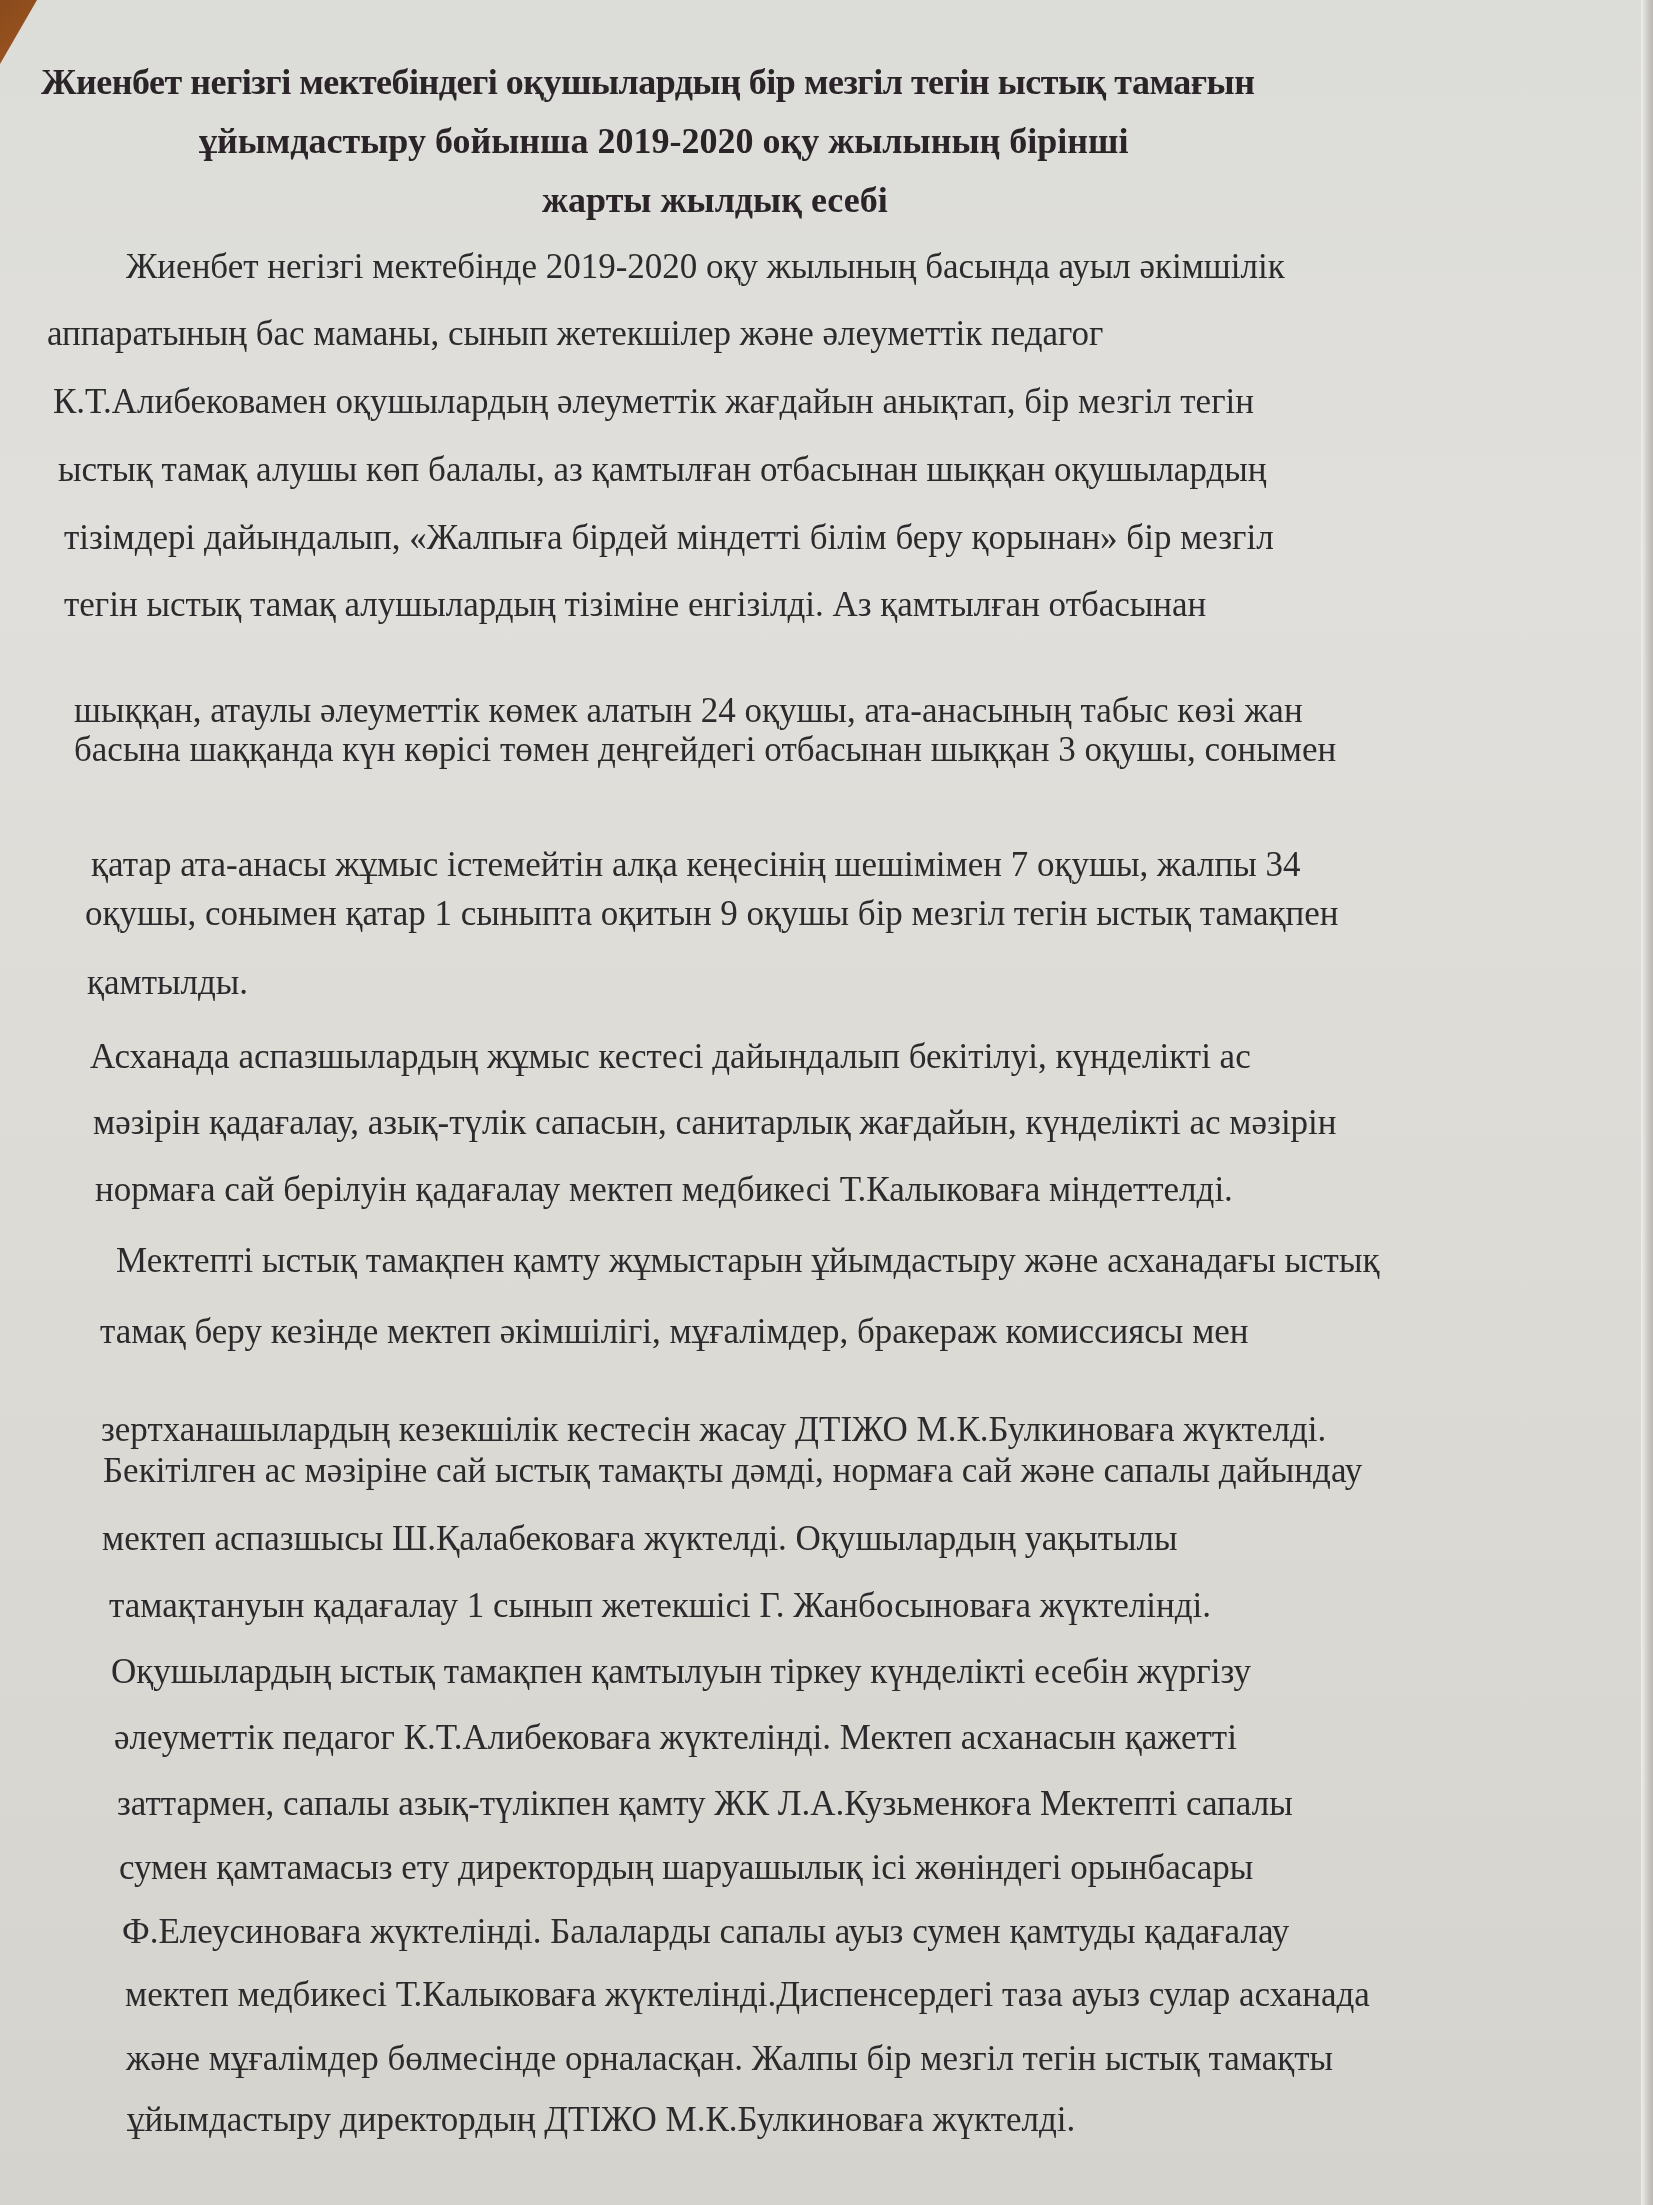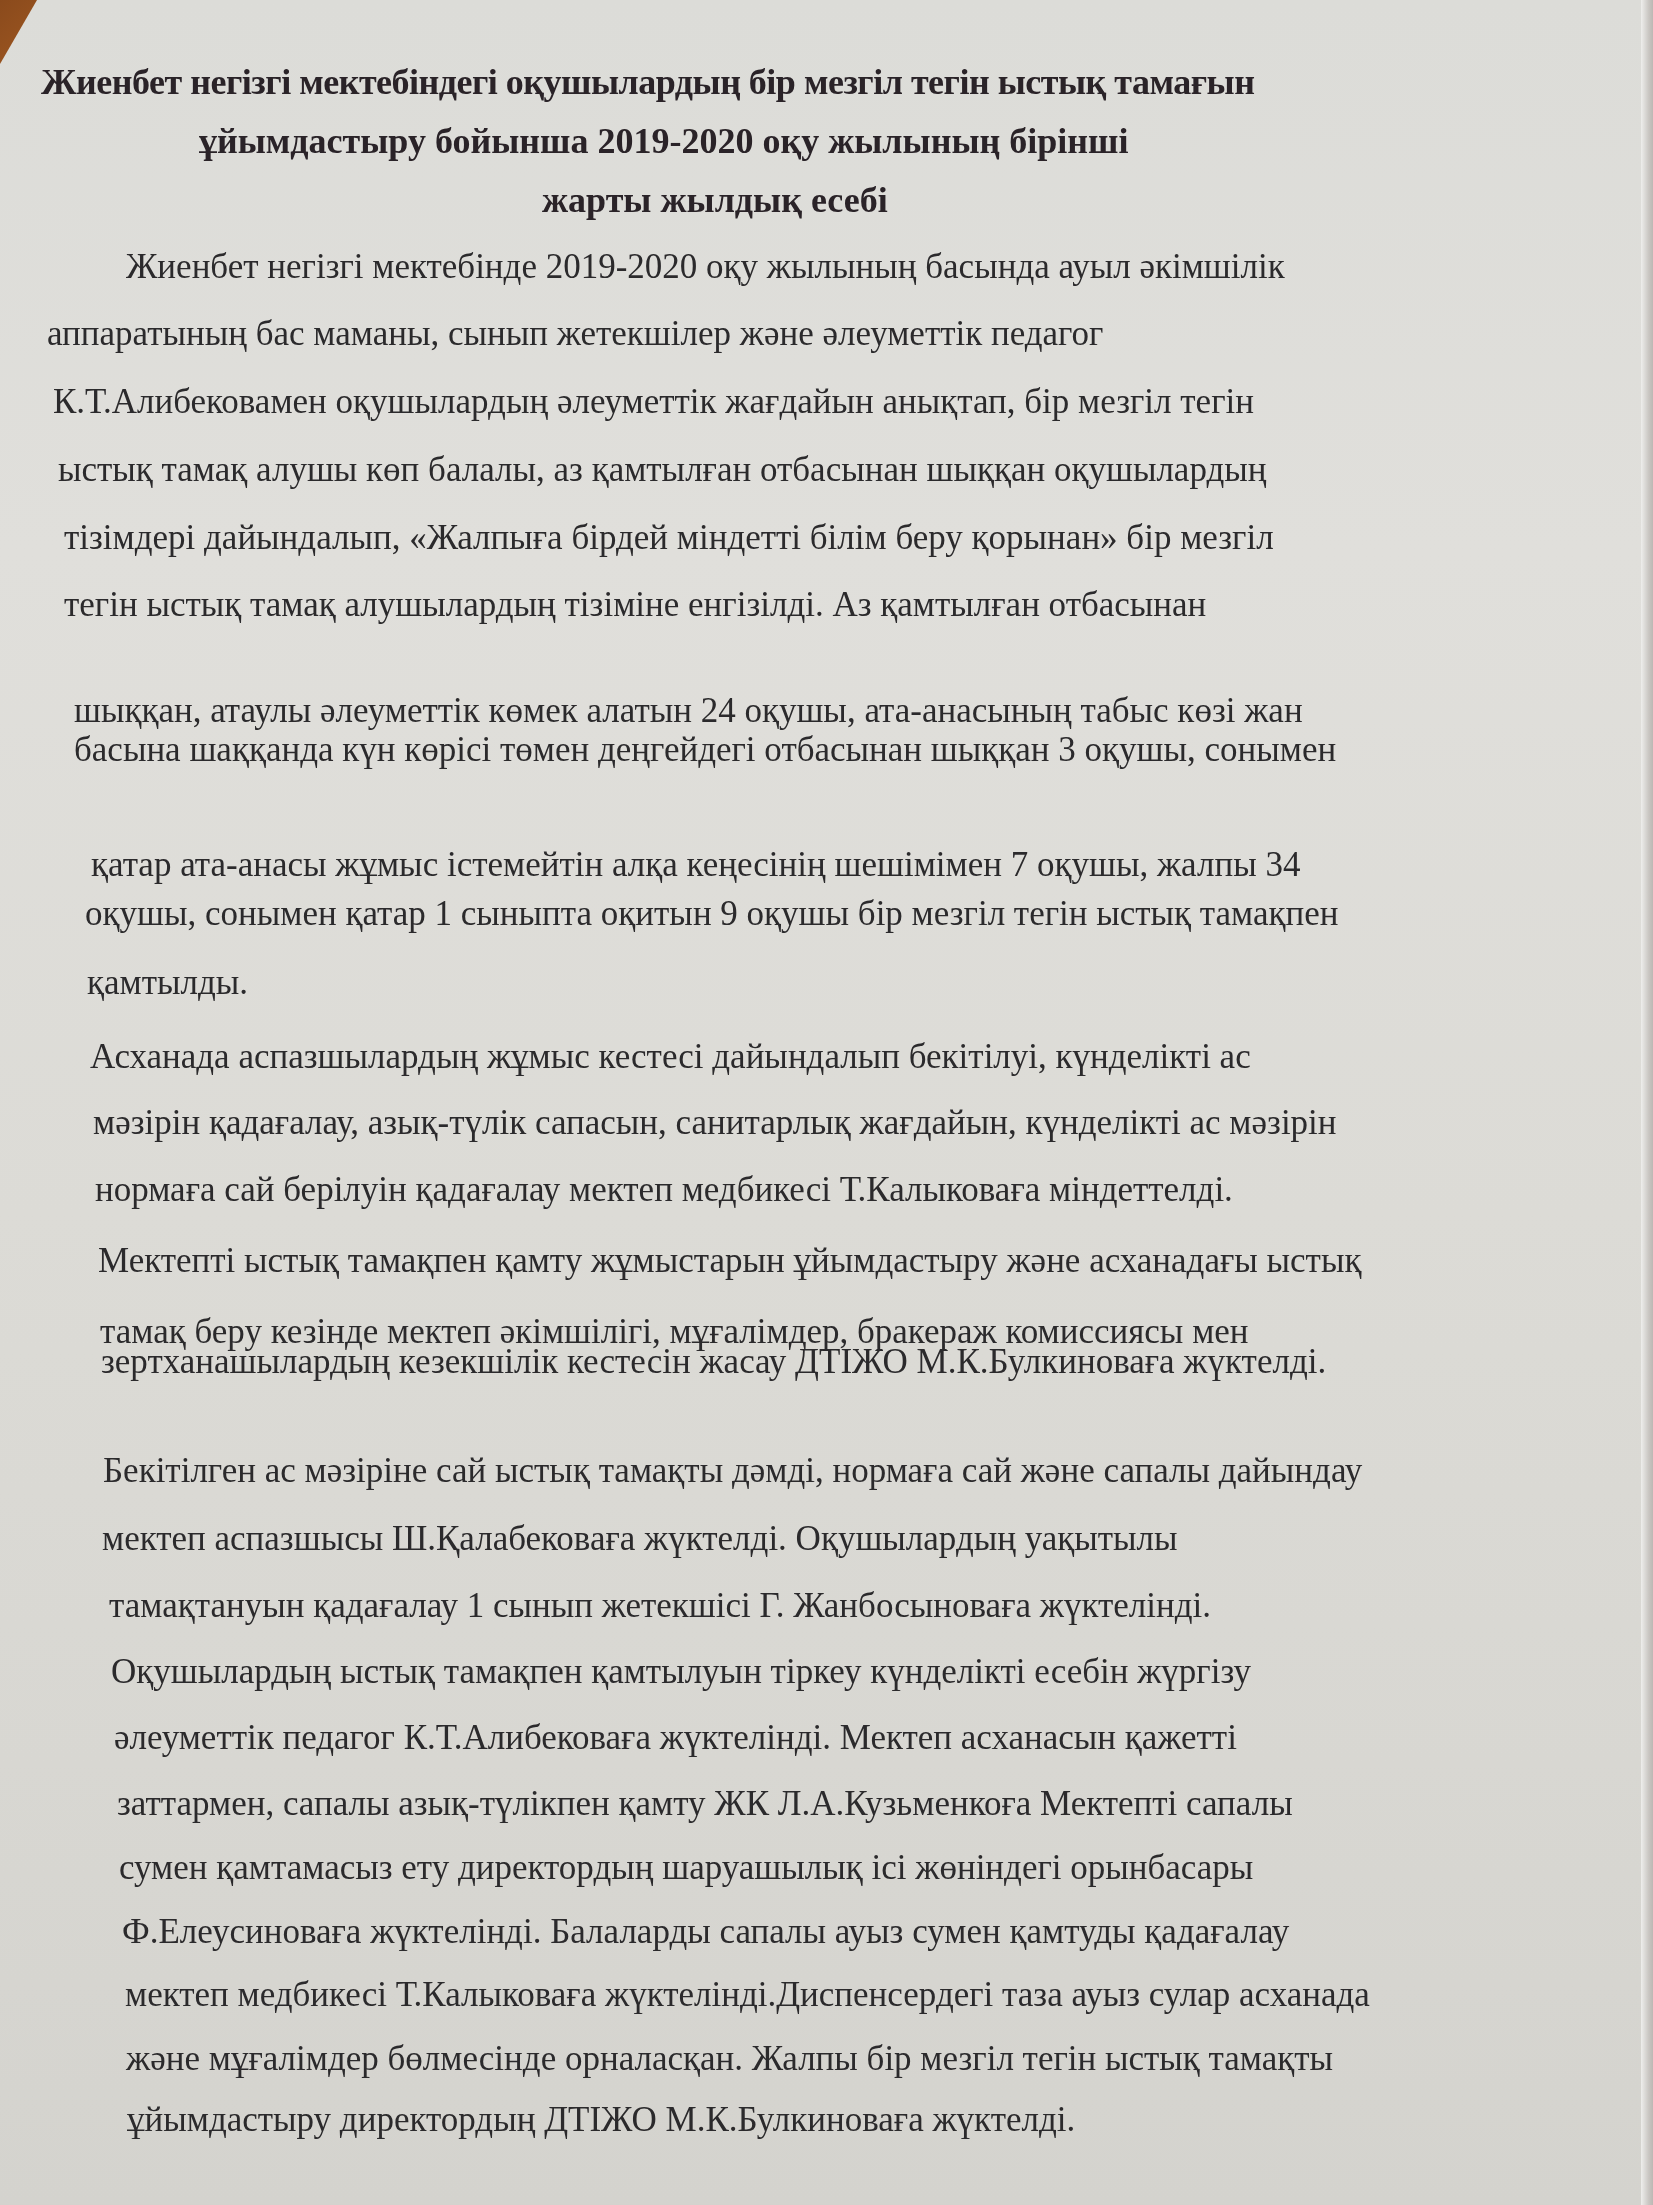--- a/index.html
+++ b/index.html
@@ -77,23 +77,23 @@
 <div class="line" style="top:587px; left:64px;">тегін ыстық тамақ алушылардың тізіміне енгізілді. Аз қамтылған отбасынан</div>
 <div class="line" style="top:663px; left:74px;margin-top:30px;">шыққан, атаулы әлеуметтік көмек алатын 24 оқушы, ата-анасының табыс көзі жан</div>
 <div class="line" style="top:732px; left:74px;">басына шаққанда күн көрісі төмен деңгейдегі отбасынан шыққан 3 оқушы, сонымен</div>
 <div class="line" style="top:802px; left:91px;margin-top:45px;">қатар ата-анасы жұмыс істемейтін алқа кеңесінің шешімімен 7 оқушы, жалпы 34</div>
 <div class="line" style="top:896px; left:85px;">оқушы, сонымен қатар 1 сыныпта оқитын 9 оқушы бір мезгіл тегін ыстық тамақпен</div>
 <div class="line" style="top:965px; left:87px;">қамтылды.</div>
 
 <div class="line" style="top:1039px; left:90px;">Асханада аспазшылардың жұмыс кестесі дайындалып бекітілуі, күнделікті ас</div>
 <div class="line" style="top:1105px; left:93px;">мәзірін қадағалау, азық-түлік сапасын, санитарлық жағдайын, күнделікті ас мәзірін</div>
 <div class="line" style="top:1172px; left:95px;">нормаға сай берілуін қадағалау мектеп медбикесі Т.Калыковаға міндеттелді.</div>
-<div class="line" style="top:1243px; left:98px;">Мектепті ыстық тамақпен қамту жұмыстарын ұйымдастыру және асханадағы ыстық</div>
+<div class="line" style="top:1243px; left:116px;">Мектепті ыстық тамақпен қамту жұмыстарын ұйымдастыру және асханадағы ыстық</div>
 <div class="line" style="top:1314px; left:100px;">тамақ беру кезінде мектеп әкімшілігі, мұғалімдер, бракераж комиссиясы мен</div>
-<div class="line" style="top:1344px; left:101px;text-align:center;">зертханашылардың  кезекшілік кестесін жасау ДТІЖО М.К.Булкиноваға жүктелді.</div>
+<div class="line" style="top:1412px; left:101px;text-align:center;">зертханашылардың  кезекшілік кестесін жасау ДТІЖО М.К.Булкиноваға жүктелді.</div>
 <div class="line" style="top:1453px; left:103px;">Бекітілген ас мәзіріне сай ыстық тамақты дәмді, нормаға сай және сапалы дайындау</div>
 <div class="line" style="top:1521px; left:102px;text-align:center;">мектеп аспазшысы Ш.Қалабековаға жүктелді. Оқушылардың уақытылы</div>
 <div class="line" style="top:1588px; left:109px;">тамақтануын қадағалау 1 сынып жетекшісі Г. Жанбосыноваға жүктелінді.</div>
 <div class="line" style="top:1654px; left:111px;">Оқушылардың ыстық тамақпен қамтылуын тіркеу күнделікті есебін жүргізу</div>
 <div class="line" style="top:1720px; left:114px;">әлеуметтік педагог К.Т.Алибековаға жүктелінді. Мектеп асханасын қажетті</div>
 <div class="line" style="top:1786px; left:117px;">заттармен, сапалы азық-түлікпен қамту ЖК Л.А.Кузьменкоға  Мектепті сапалы</div>
 <div class="line" style="top:1850px; left:119px;">сумен қамтамасыз ету директордың шаруашылық ісі жөніндегі орынбасары</div>
 <div class="line" style="top:1914px; left:122px;">Ф.Елеусиноваға жүктелінді. Балаларды сапалы ауыз сумен қамтуды қадағалау</div>
 <div class="line" style="top:1977px; left:125px;">мектеп медбикесі Т.Калыковаға жүктелінді.Диспенсердегі таза ауыз сулар асханада</div>
 <div class="line" style="top:2041px; left:126px;">және мұғалімдер бөлмесінде орналасқан.  Жалпы бір мезгіл тегін ыстық тамақты</div>

